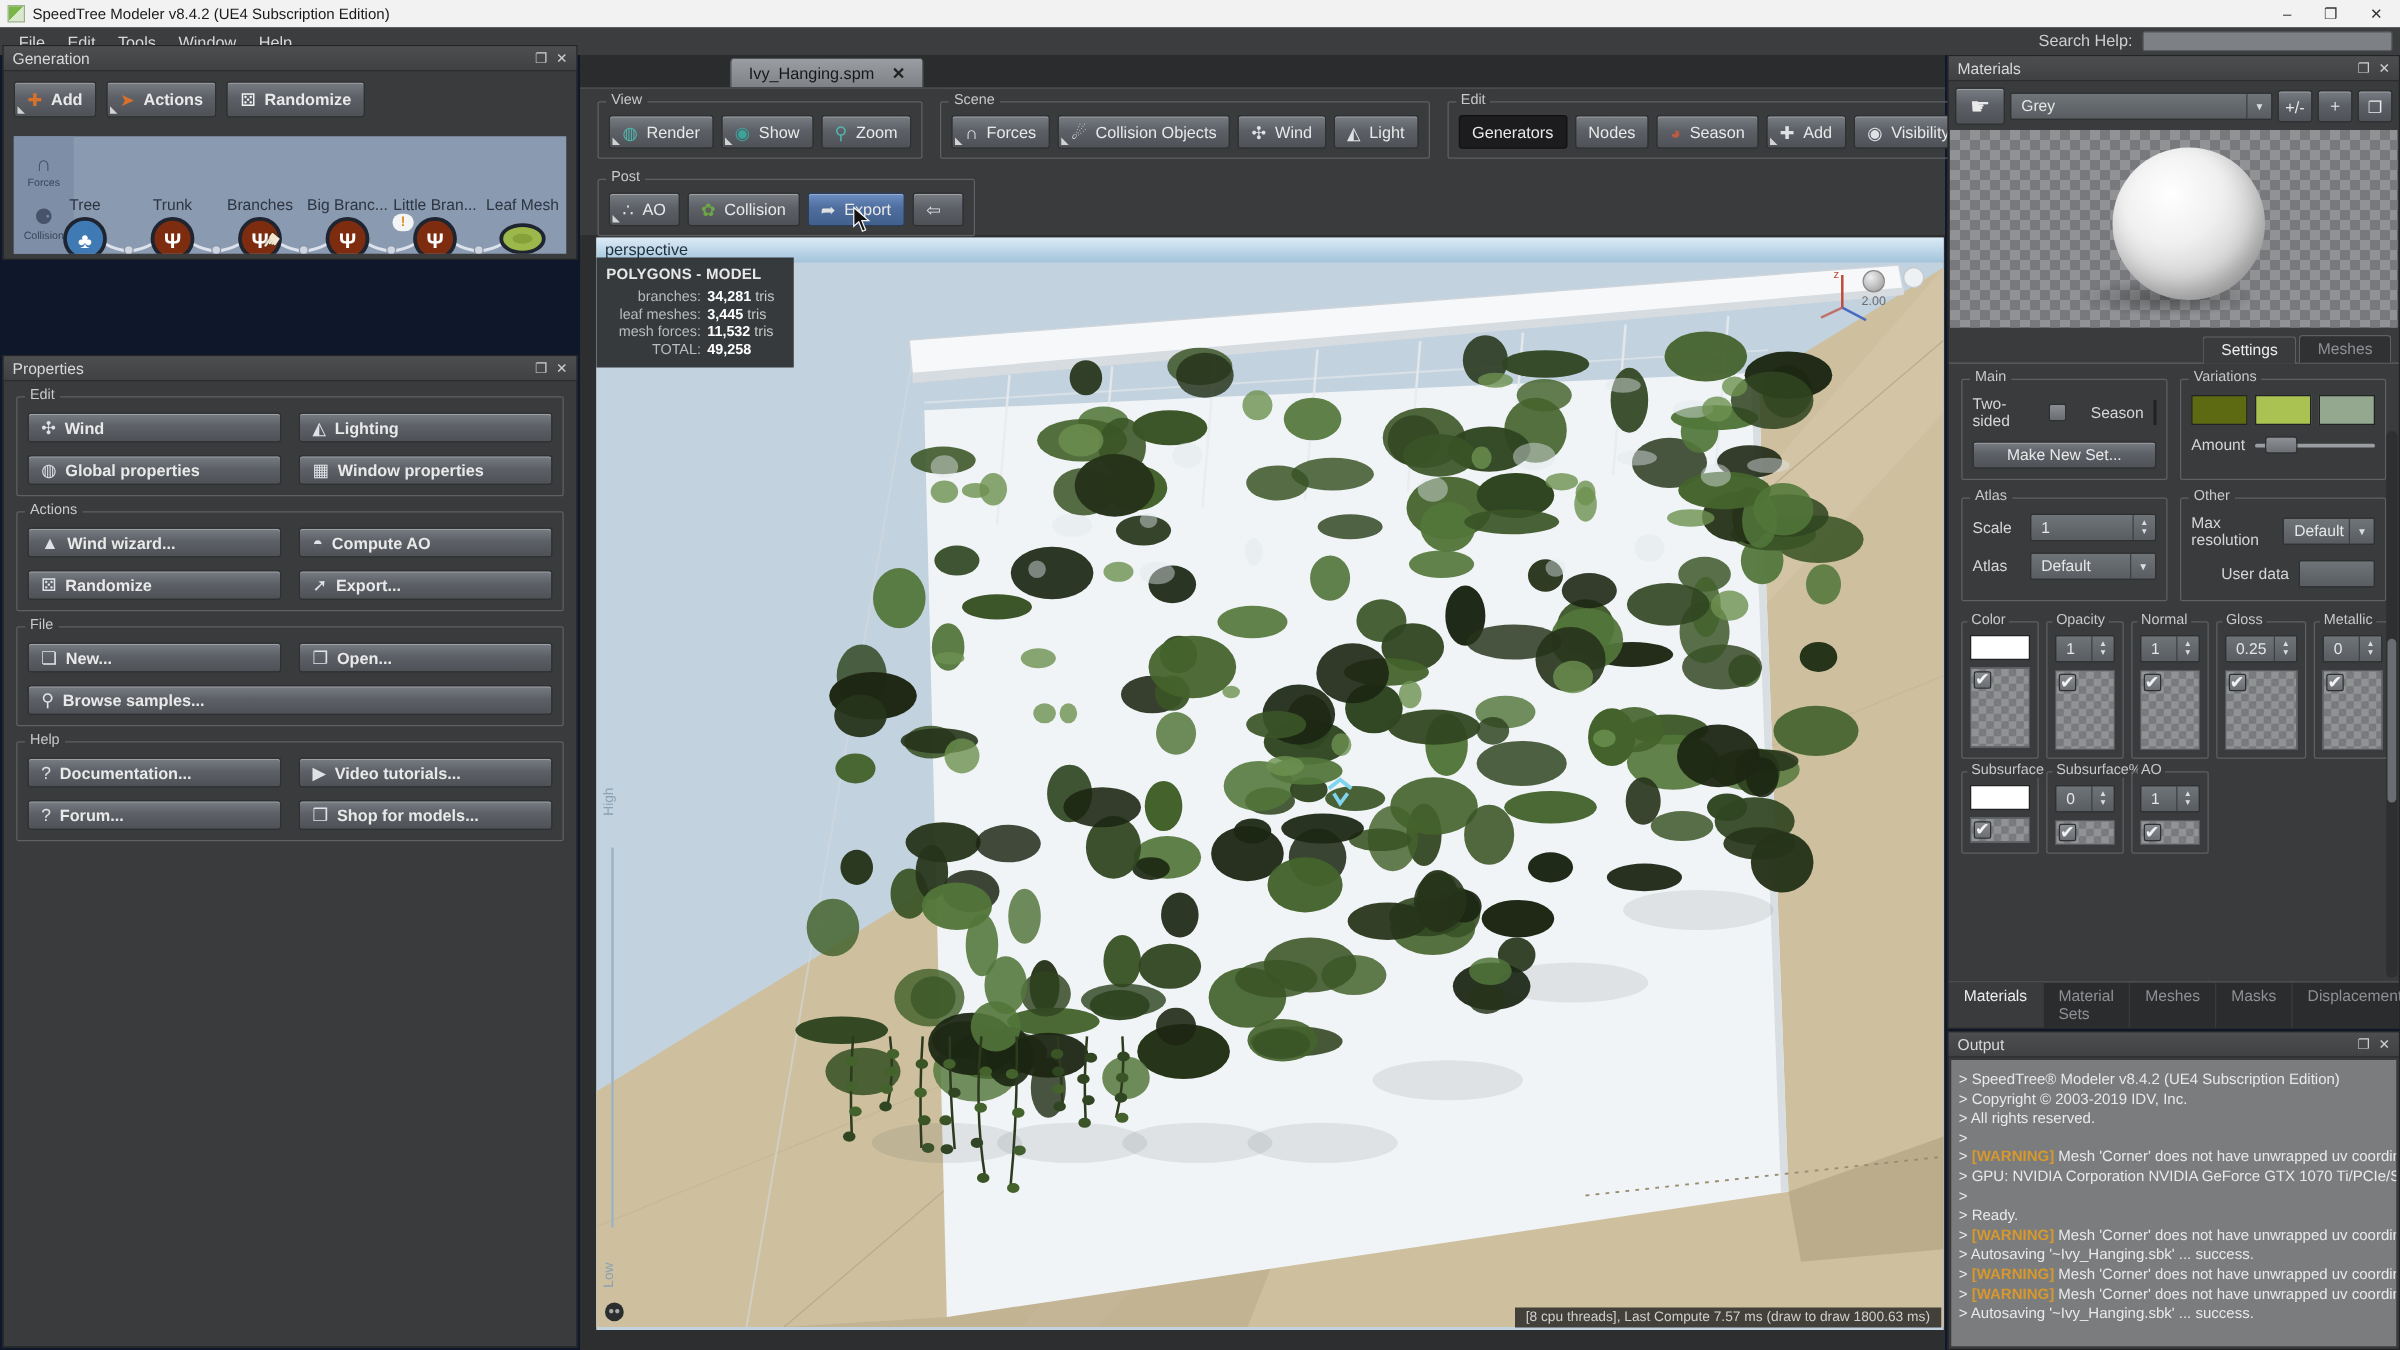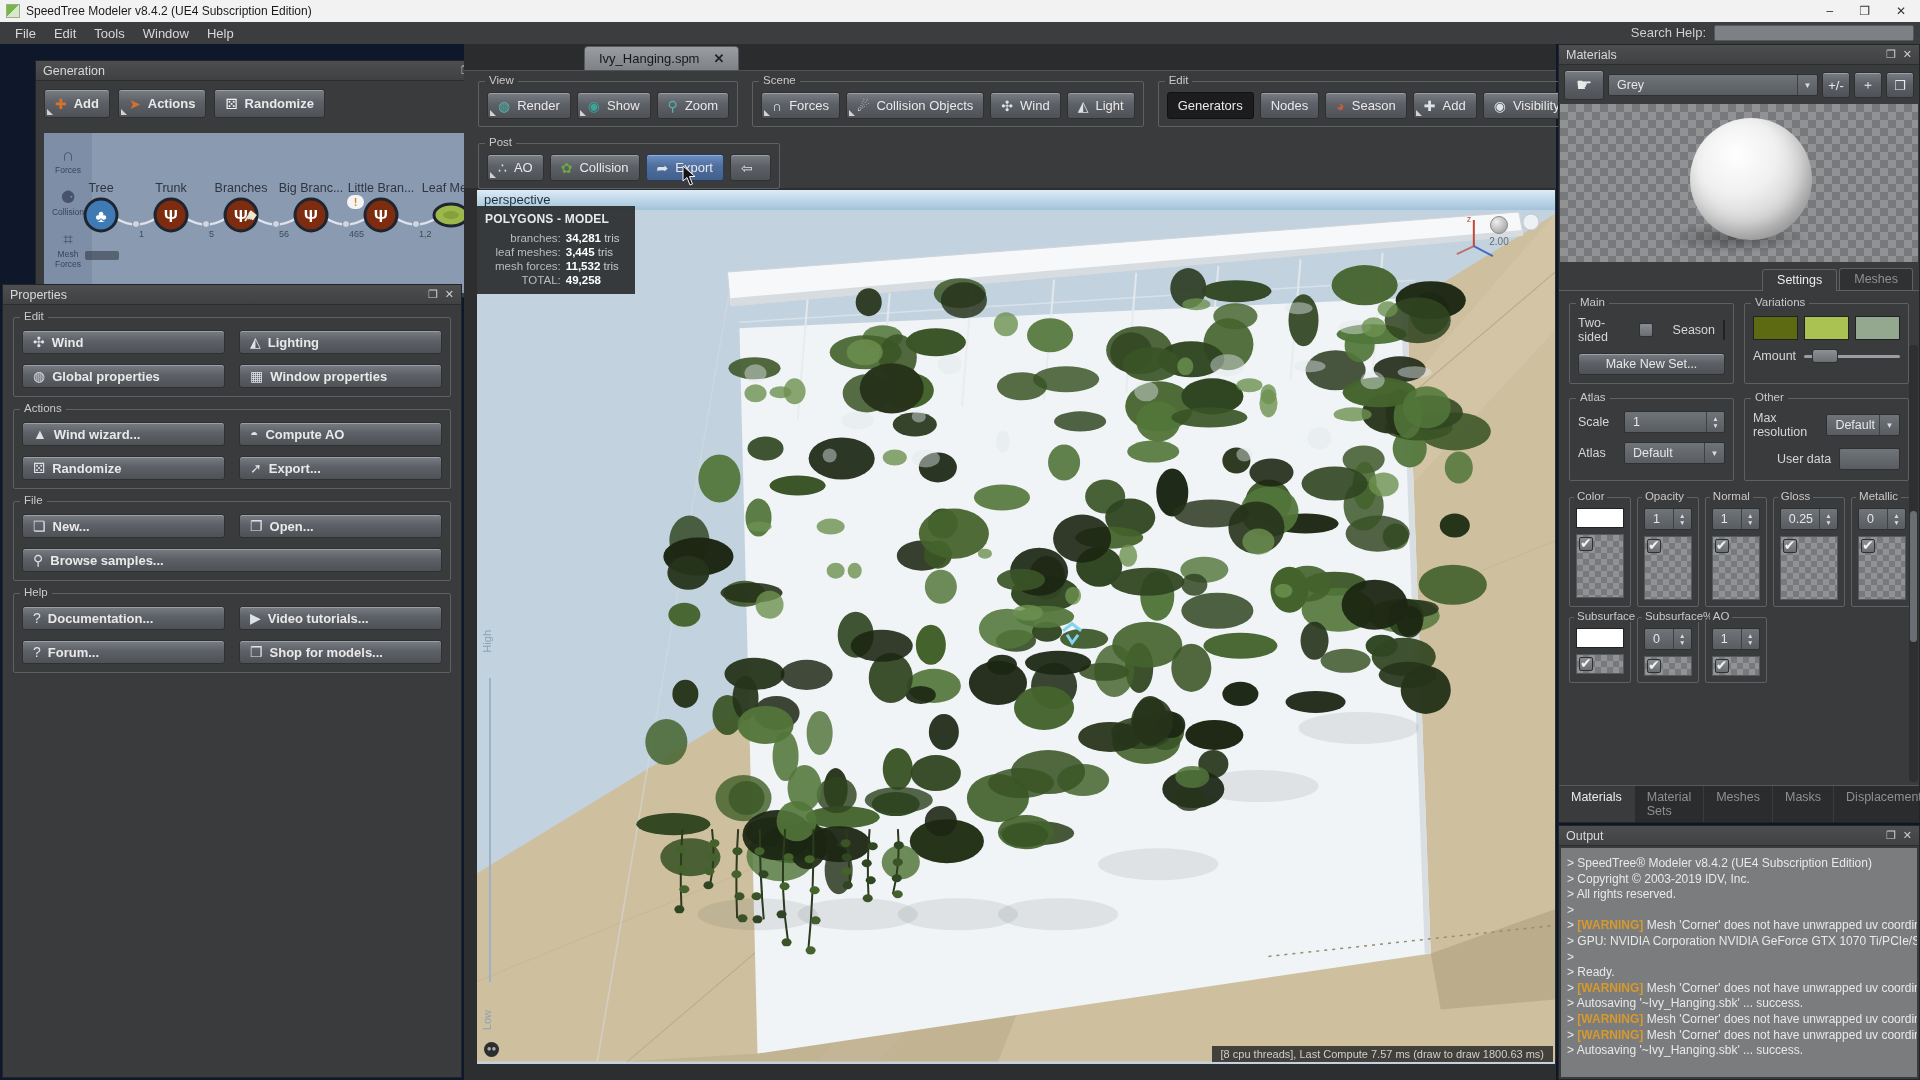--- a/index.html
+++ b/index.html
@@ -37,21 +37,21 @@
   .btn.blue { background:linear-gradient(#6d8fc4,#4f6e9e 45%,#42608d); border-color:#2b3c57; }
   .btn.toggle-on { background:#1c1c1e; box-shadow:none; border-color:#111; }
 
   
   .gbox { position:relative; border:1px solid #5e6063; border-radius:2px; margin:12px 10px 4px;
     padding:12px 8px 8px; }
   .gbox > .glabel { position:absolute; top:-8px; left:6px; background:#3a3b3d; padding:0 4px;
     font-size:11.5px; color:#c9c9c9; }
 
   
-  #gen-panel { left:2px; top:60px; width:460px; height:238px;margin-left:33px; }
+  #gen-panel { left:2px; top:36px; width:460px; height:172px; }
   .gen-toolbar { display:flex; gap:8px; padding:8px 8px 6px; }
   .gen-toolbar .btn { height:29px; }
   .gen-graph { position:absolute; left:8px; top:72px; right:8px; bottom:4px; background:#8a9ab0; overflow:hidden; }
   .gstrip { position:absolute; left:0; top:0; bottom:0; width:48px; background:#7d8ea6; }
   .gstrip .sitem { text-align:center; color:#39455a; margin-top:14px; }
   .gstrip .sitem .sic { font-size:17px; line-height:18px; display:block; color:#46536b; }
   .gstrip .sitem .slb { font-size:8.5px; display:block; }
   .gnode { position:absolute; width:0; top:48px; text-align:center; }
   .gnode .nlabel { position:absolute; left:-55px; width:110px; top:0; font-size:12.5px; color:#2e3542; }
   .node-badge { position:absolute; left:-16px; top:70px; width:34px; height:9px; background:#2e3440; opacity:.55; border-radius:2px; }

